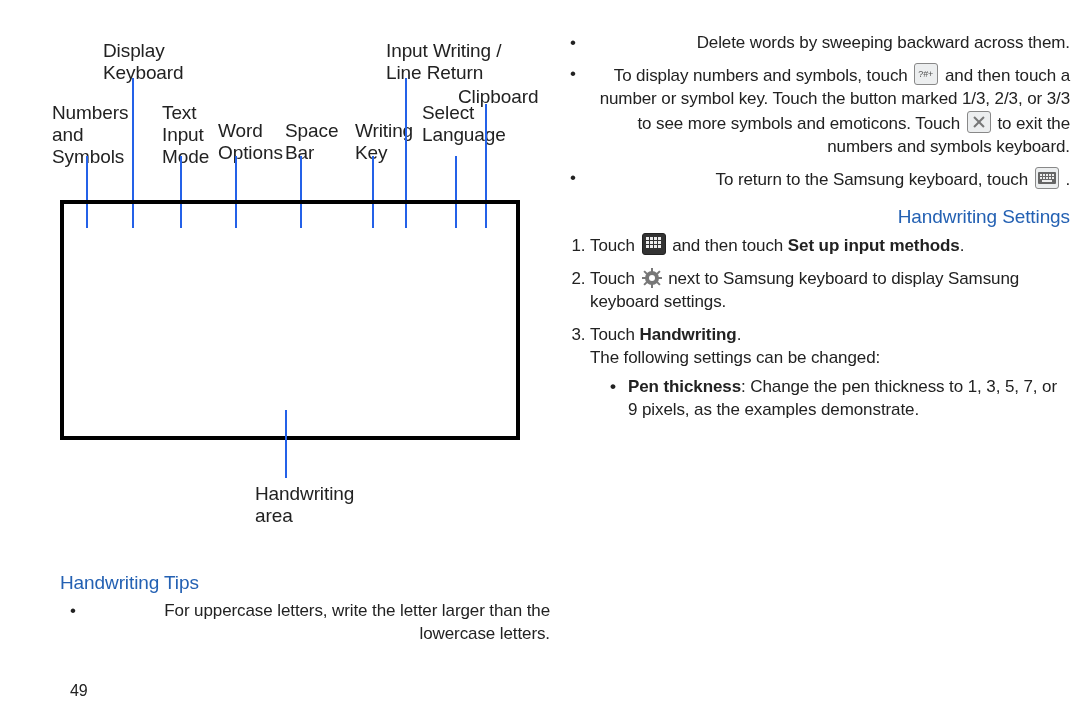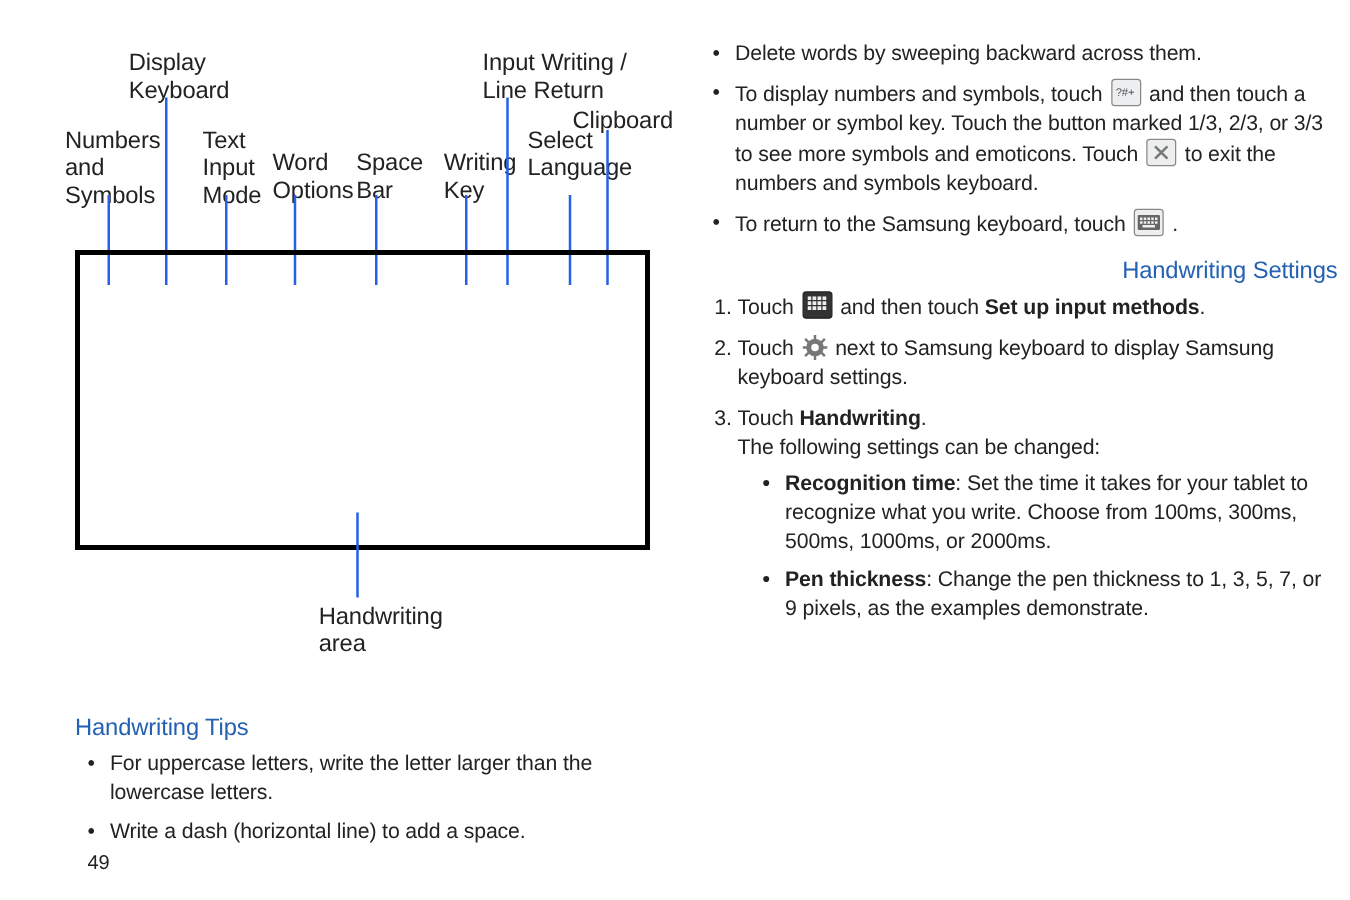--- a/index.html
+++ b/index.html
@@ -25,21 +25,21 @@
     width: 490px;
   }
   .col-left { left: 60px; }
   .col-right { left: 560px; width: 510px;}
   .section-hdr {
     color: #2461b3;
     font-size: 19px;
     margin: 10px 0 4px 0;
   }
   ul.bullets { margin: 2px 0 0 0; padding-left: 24px; list-style: none;}
-  ul.bullets > li { position: relative; padding-left: 4px; margin-bottom: 8px;}
+  ul.bullets > li { position: relative; padding-left: 4px; margin-bottom: 8px; text-align: right;}
   ul.bullets > li::before {
     content: "•";
     position: absolute; left: -14px; top: 0;
     font-size: 17px;
   }
   ul.sub-bullets { margin: 6px 0 0 14px; padding-left: 20px; list-style:none;}
   ul.sub-bullets > li { position:relative; padding-left:4px; margin-bottom:8px;}
   ul.sub-bullets > li::before {
     content: "•";
     position: absolute; left: -14px; top:0;
@@ -159,21 +159,20 @@
 
       <div class="d-line" style="left:225px; top:370px; height:68px;"></div>
       <div class="d-label" style="left:195px; top:443px;">Handwriting
 area</div>
     </div>
 
     <div style="position:absolute; top:530px; left:0; width:490px;">
       <div class="section-hdr">Handwriting Tips</div>
       <ul class="bullets">
         <li>For uppercase letters, write the letter larger than the lowercase letters.</li>
-        <li>Write a dash (horizontal line) to add a space.</li>
       </ul>
     </div>
   </div>
 
   <div class="col col-right">
     <ul class="bullets">
       <li>Delete words by sweeping backward across them.</li>
       <li>
         <span>To display numbers and symbols, touch </span>
         <span class="icon icon-symnum"></span>
@@ -244,23 +243,20 @@
               </g>
             </svg>
         </span>
         <span> next to Samsung keyboard to display Samsung keyboard settings.</span>
       </li>
       <li>
         <span>Touch </span><span class="b">Handwriting</span><span>.</span>
         <div>The following settings can be changed:</div>
         <ul class="sub-bullets">
           <li>
-            <span class="b">Recognition time</span><span>: Set the time it takes for your tablet to recognize what you write. Choose from 100ms, 300ms, 500ms, 1000ms, or 2000ms.</span>
-          </li>
-          <li>
             <span class="b">Pen thickness</span><span>: Change the pen thickness to 1, 3, 5, 7, or 9 pixels, as the examples demonstrate.</span>
           </li>
         </ul>
       </li>
     </ol>
   </div>
 
   <div class="pagenum">49</div>
 </div>
 

